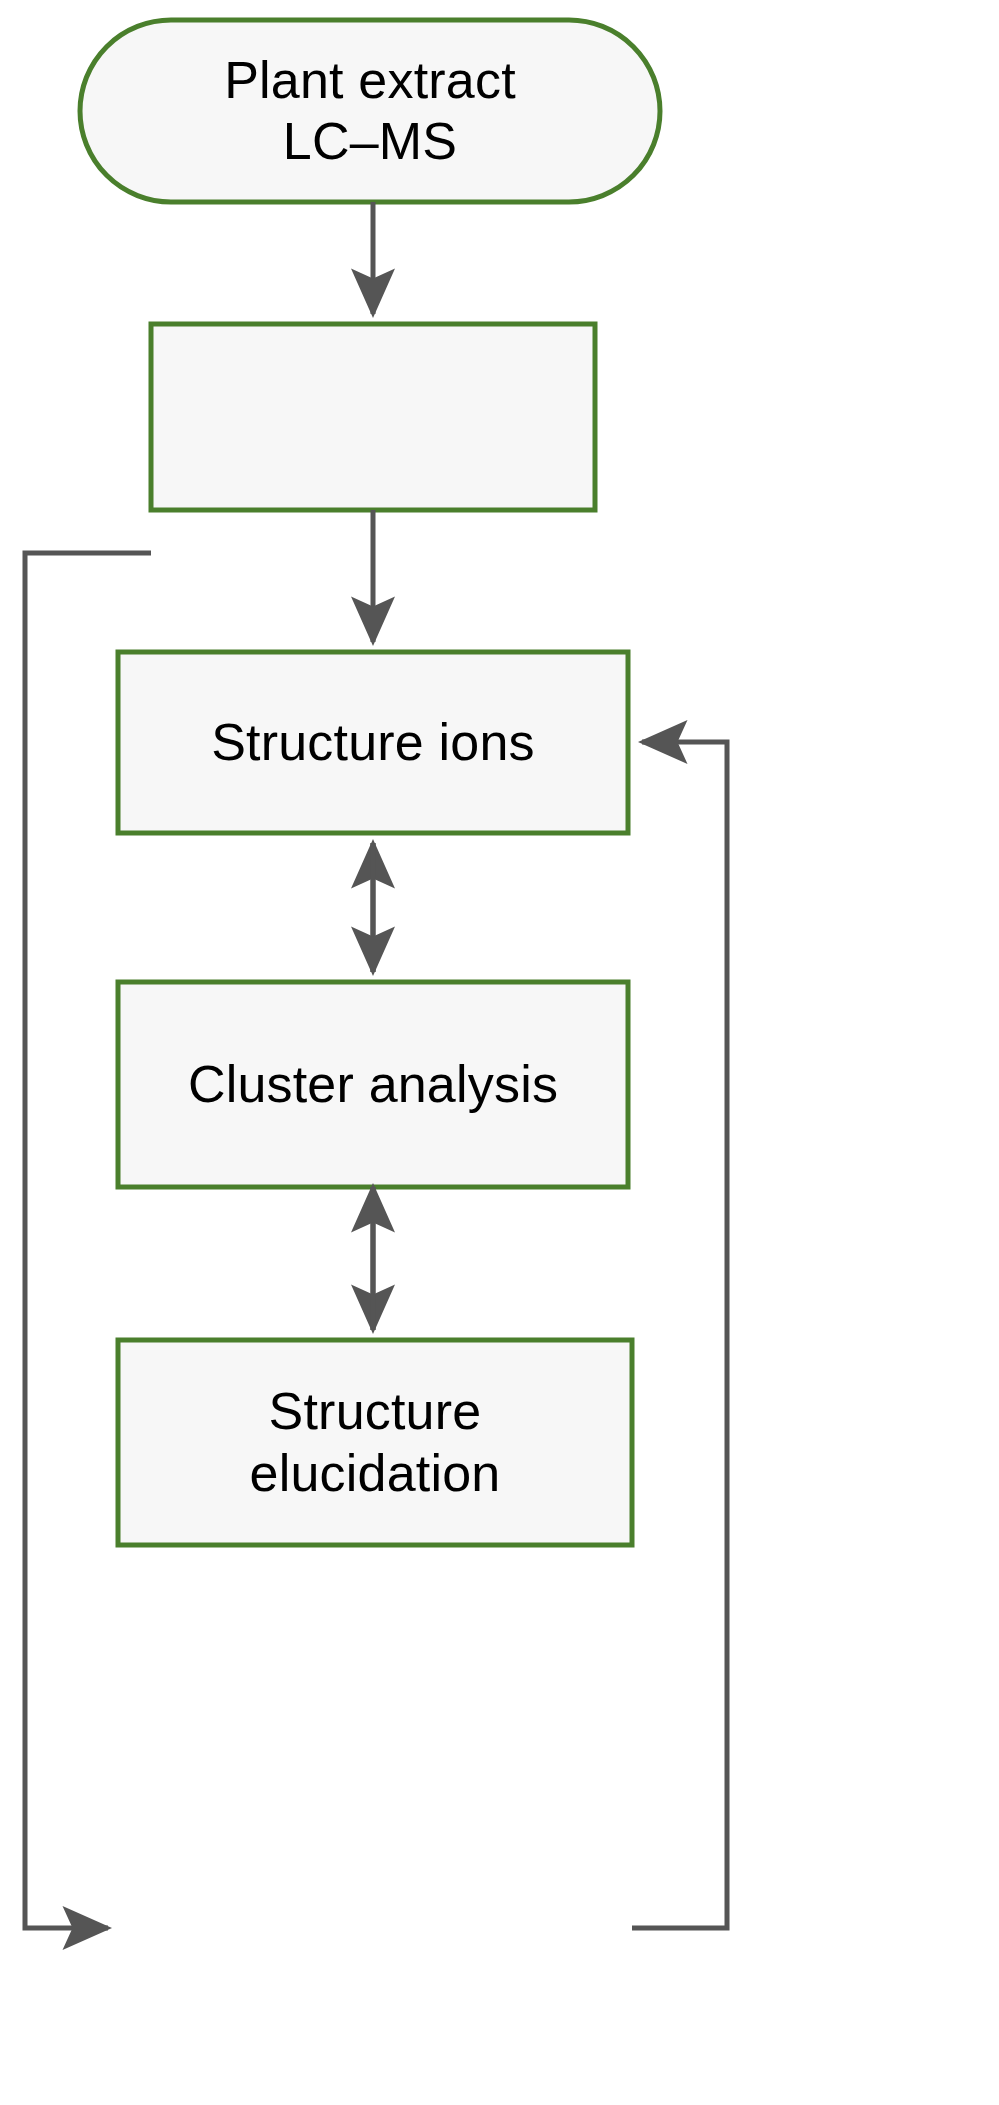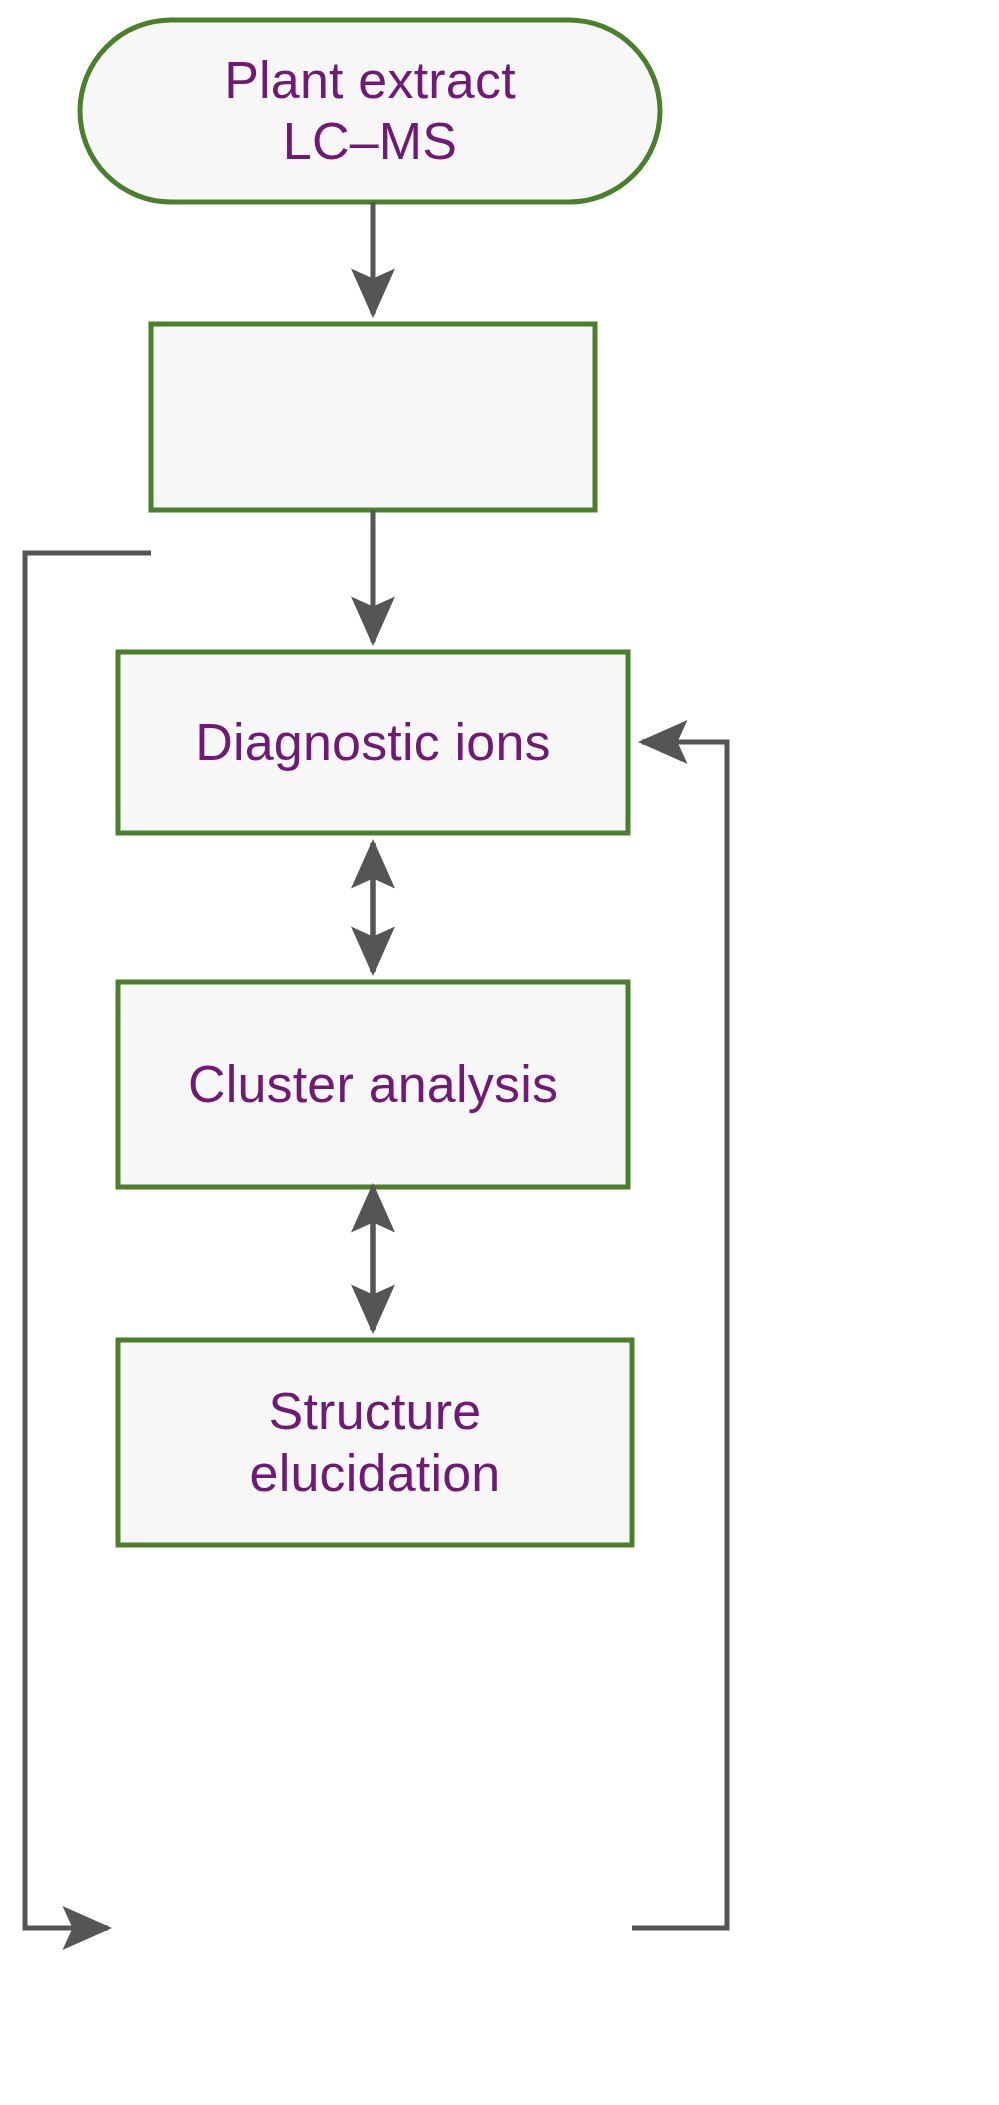--- a/index.html
+++ b/index.html
@@ -23,21 +23,21 @@
     top: 0;
     width: 999px;
     height: 2105px;
   }
   .node-label {
     position: absolute;
     display: flex;
     align-items: center;
     justify-content: center;
     text-align: center;
-    color: #701a75;
+    color: #000000;
     font-family: "Liberation Sans", sans-serif;
     font-size: 52px;
     line-height: 1.18;
     letter-spacing: 0.2px;
     white-space: pre-line;
     pointer-events: none;
   }
 </style>
 </head>
 <body>
@@ -73,20 +73,20 @@
 
     <path d="M 151 553 L 25 553 L 25 1928 L 108 1928" fill="none" stroke="#555555" stroke-width="5" stroke-linejoin="miter" marker-end="url(#arrowhead)"></path>
 
     <path d="M 632 1928 L 727 1928 L 727 742 L 642 742" fill="none" stroke="#555555" stroke-width="5" stroke-linejoin="miter" marker-end="url(#arrowhead)"></path>
   </svg>
 
   <div class="node-label" style="left:80px; top:20px; width:580px; height:182px;">Plant extract
 LC–MS</div>
 
 
-  <div class="node-label" style="left:118px; top:652px; width:510px; height:181px;">Diagnostic ions</div>
+  <div class="node-label" style="left:118px; top:652px; width:510px; height:181px;">Structure ions</div>
 
   <div class="node-label" style="left:118px; top:982px; width:510px; height:205px;">Cluster analysis</div>
 
   <div class="node-label" style="left:118px; top:1340px; width:514px; height:205px;">Structure
 elucidation</div>
 
 </div>
 
 </body></html>

